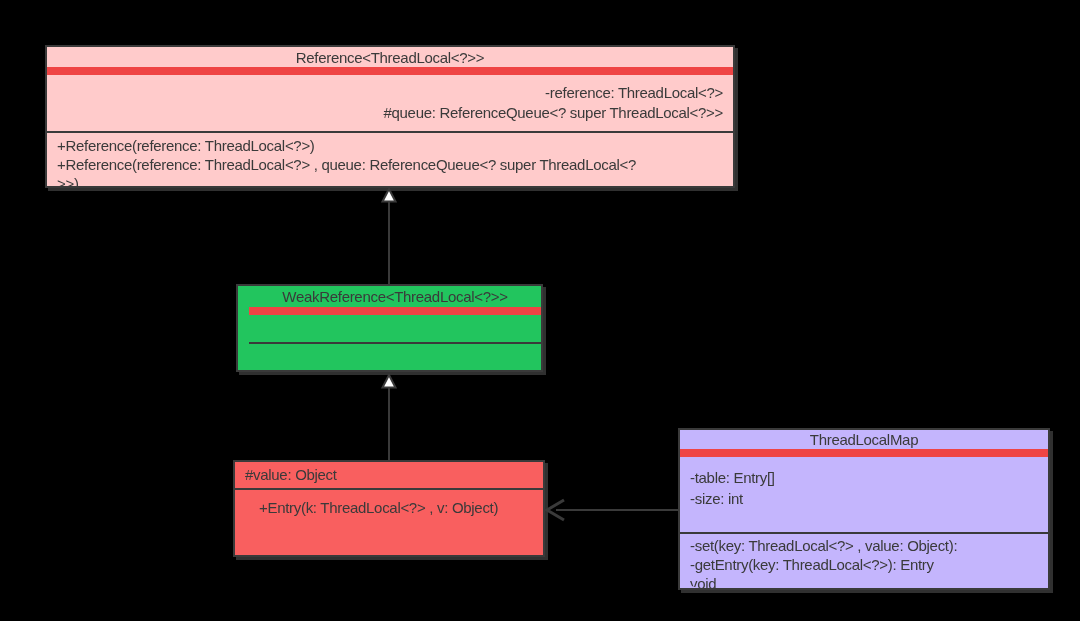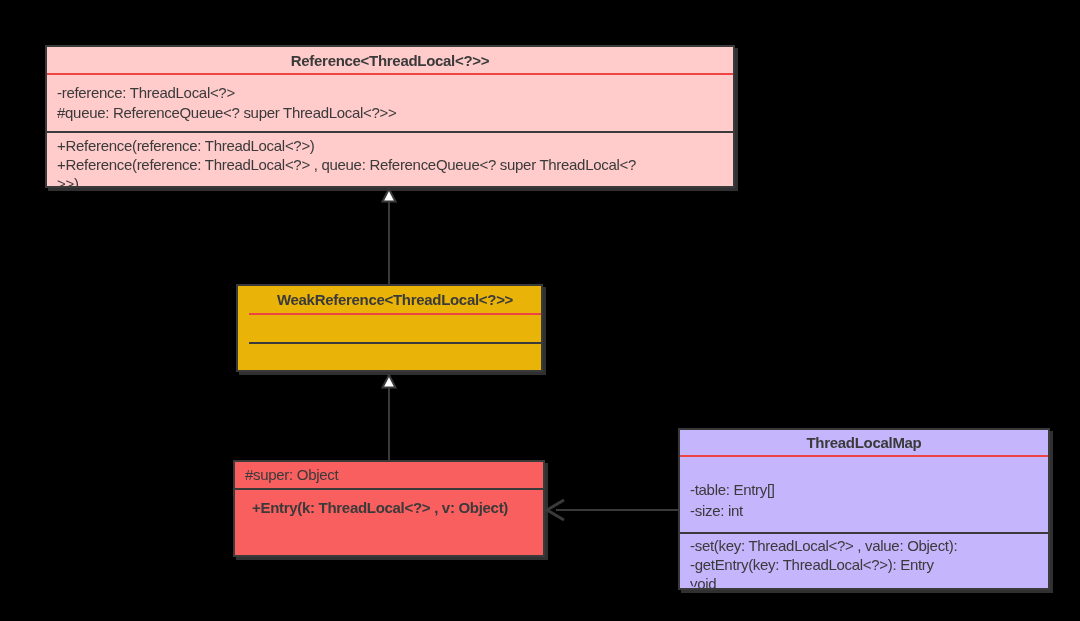--- a/index.html
+++ b/index.html
@@ -18,58 +18,58 @@
     position: absolute;
     box-sizing: border-box;
     border: 2px solid #3a3a3a;
     box-shadow: 3px 3px 0 #303030;
     display: flex;
     flex-direction: column;
     overflow: hidden;
   }
   .uml-title {
     box-sizing: border-box;
-    border-bottom: 2px solid #ef4444;
-    font-weight: 700;
+    border-bottom: 8px solid #ef4444;
+    font-weight: 400;
     text-align: center;
     flex: 0 0 auto;
     display: flex;
     align-items: center;
     justify-content: center;
   }
   .uml-section {
     box-sizing: border-box;
     flex: 0 0 auto;
     overflow: hidden;
   }
   .uml-section.sep { border-bottom: 2px solid #3a3a3a; }
   .uml-section.grow { flex: 1 1 auto; }
   .uml-line { white-space: nowrap; }
 
   
   #box-reference { left: 45px; top: 45px; width: 690px; height: 143px; }
   #box-reference .uml-title   { height: 28px; }
-  #box-reference .ref-attrs   { height: 58px; padding: 8px 10px 0; line-height: 20px; }
+  #box-reference .ref-attrs   { height: 58px; padding: 8px 10px 0; line-height: 20px; text-align: right; }
   #box-reference .ref-methods { padding: 3px 10px 0; line-height: 19px; }
 
   
   #box-weak { left: 236px; top: 284px; width: 307px; height: 88px; }
   #box-weak .uml-title { height: 29px; }
   #box-weak .weak-row1 { height: 29px; }
 
   
   #box-entry { left: 233px; top: 460px; width: 312px; height: 97px; }
   #box-entry .uml-title    { height: 28px; }
   #box-entry .entry-attrs  { height: 28px; padding: 3px 10px 0; line-height: 20px; }
-  #box-entry .entry-methods{ padding: 8px 17px 0; line-height: 20px; font-weight: bold; }
+  #box-entry .entry-methods{ padding: 8px 24px 0; line-height: 20px; }
 
   
   #box-tlm { left: 678px; top: 428px; width: 372px; height: 162px; }
   #box-tlm .uml-title   { height: 27px; }
-  #box-tlm .tlm-attrs   { height: 77px; padding: 22px 10px 0; line-height: 21px; }
+  #box-tlm .tlm-attrs   { height: 77px; padding: 10px 10px 0; line-height: 21px; }
   #box-tlm .tlm-methods { padding: 2px 10px 4px; line-height: 19px; border-radius: 21px; }
 
   
   .rel-line { position: absolute; background: #3a3a3a; }
   .rel-head { position: absolute; }
   #gen1-line { left: 388px; top: 202px; width: 2px; height: 82px; }
   #gen1-head { left: 381px; top: 188px; }
   #gen2-line { left: 388px; top: 388px; width: 2px; height: 72px; }
   #gen2-head { left: 381px; top: 374px; }
   #assoc-line { left: 556px; top: 509px; width: 122px; height: 2px; }
@@ -86,29 +86,29 @@
       <div class="uml-line">-reference: ThreadLocal&lt;?&gt;</div>
       <div class="uml-line">#queue: ReferenceQueue&lt;? super ThreadLocal&lt;?&gt;&gt;</div>
     </div>
     <div class="uml-section grow ref-methods">
       <div class="uml-line">+Reference(reference: ThreadLocal&lt;?&gt;)</div>
       <div class="uml-line">+Reference(reference: ThreadLocal&lt;?&gt; , queue: ReferenceQueue&lt;? super ThreadLocal&lt;?</div>
       <div class="uml-line">&gt;&gt;)</div>
     </div>
   </div>
 
-  <div class="uml-class" id="box-weak" style="background: #eab308; padding-left: 11px;">
+  <div class="uml-class" id="box-weak" style="background: #22c55e; padding-left: 11px;">
     <div class="uml-title">WeakReference&lt;ThreadLocal&lt;?&gt;&gt;</div>
     <div class="uml-section sep weak-row1"></div>
     <div class="uml-section grow"></div>
   </div>
 
   <div class="uml-class" id="box-entry" style="background: rgb(249, 95, 95);">
     <div class="uml-section sep entry-attrs">
-      <div class="uml-line">#super: Object</div>
+      <div class="uml-line">#value: Object</div>
     </div>
     <div class="uml-section grow entry-methods">
       <div class="uml-line">+Entry(k: ThreadLocal&lt;?&gt; , v: Object)</div>
     </div>
   </div>
 
   <div class="uml-class" id="box-tlm" style="background: #c4b5fd;">
     <div class="uml-title">ThreadLocalMap</div>
     <div class="uml-section sep tlm-attrs">
       <div class="uml-line">-table: Entry[]</div>

